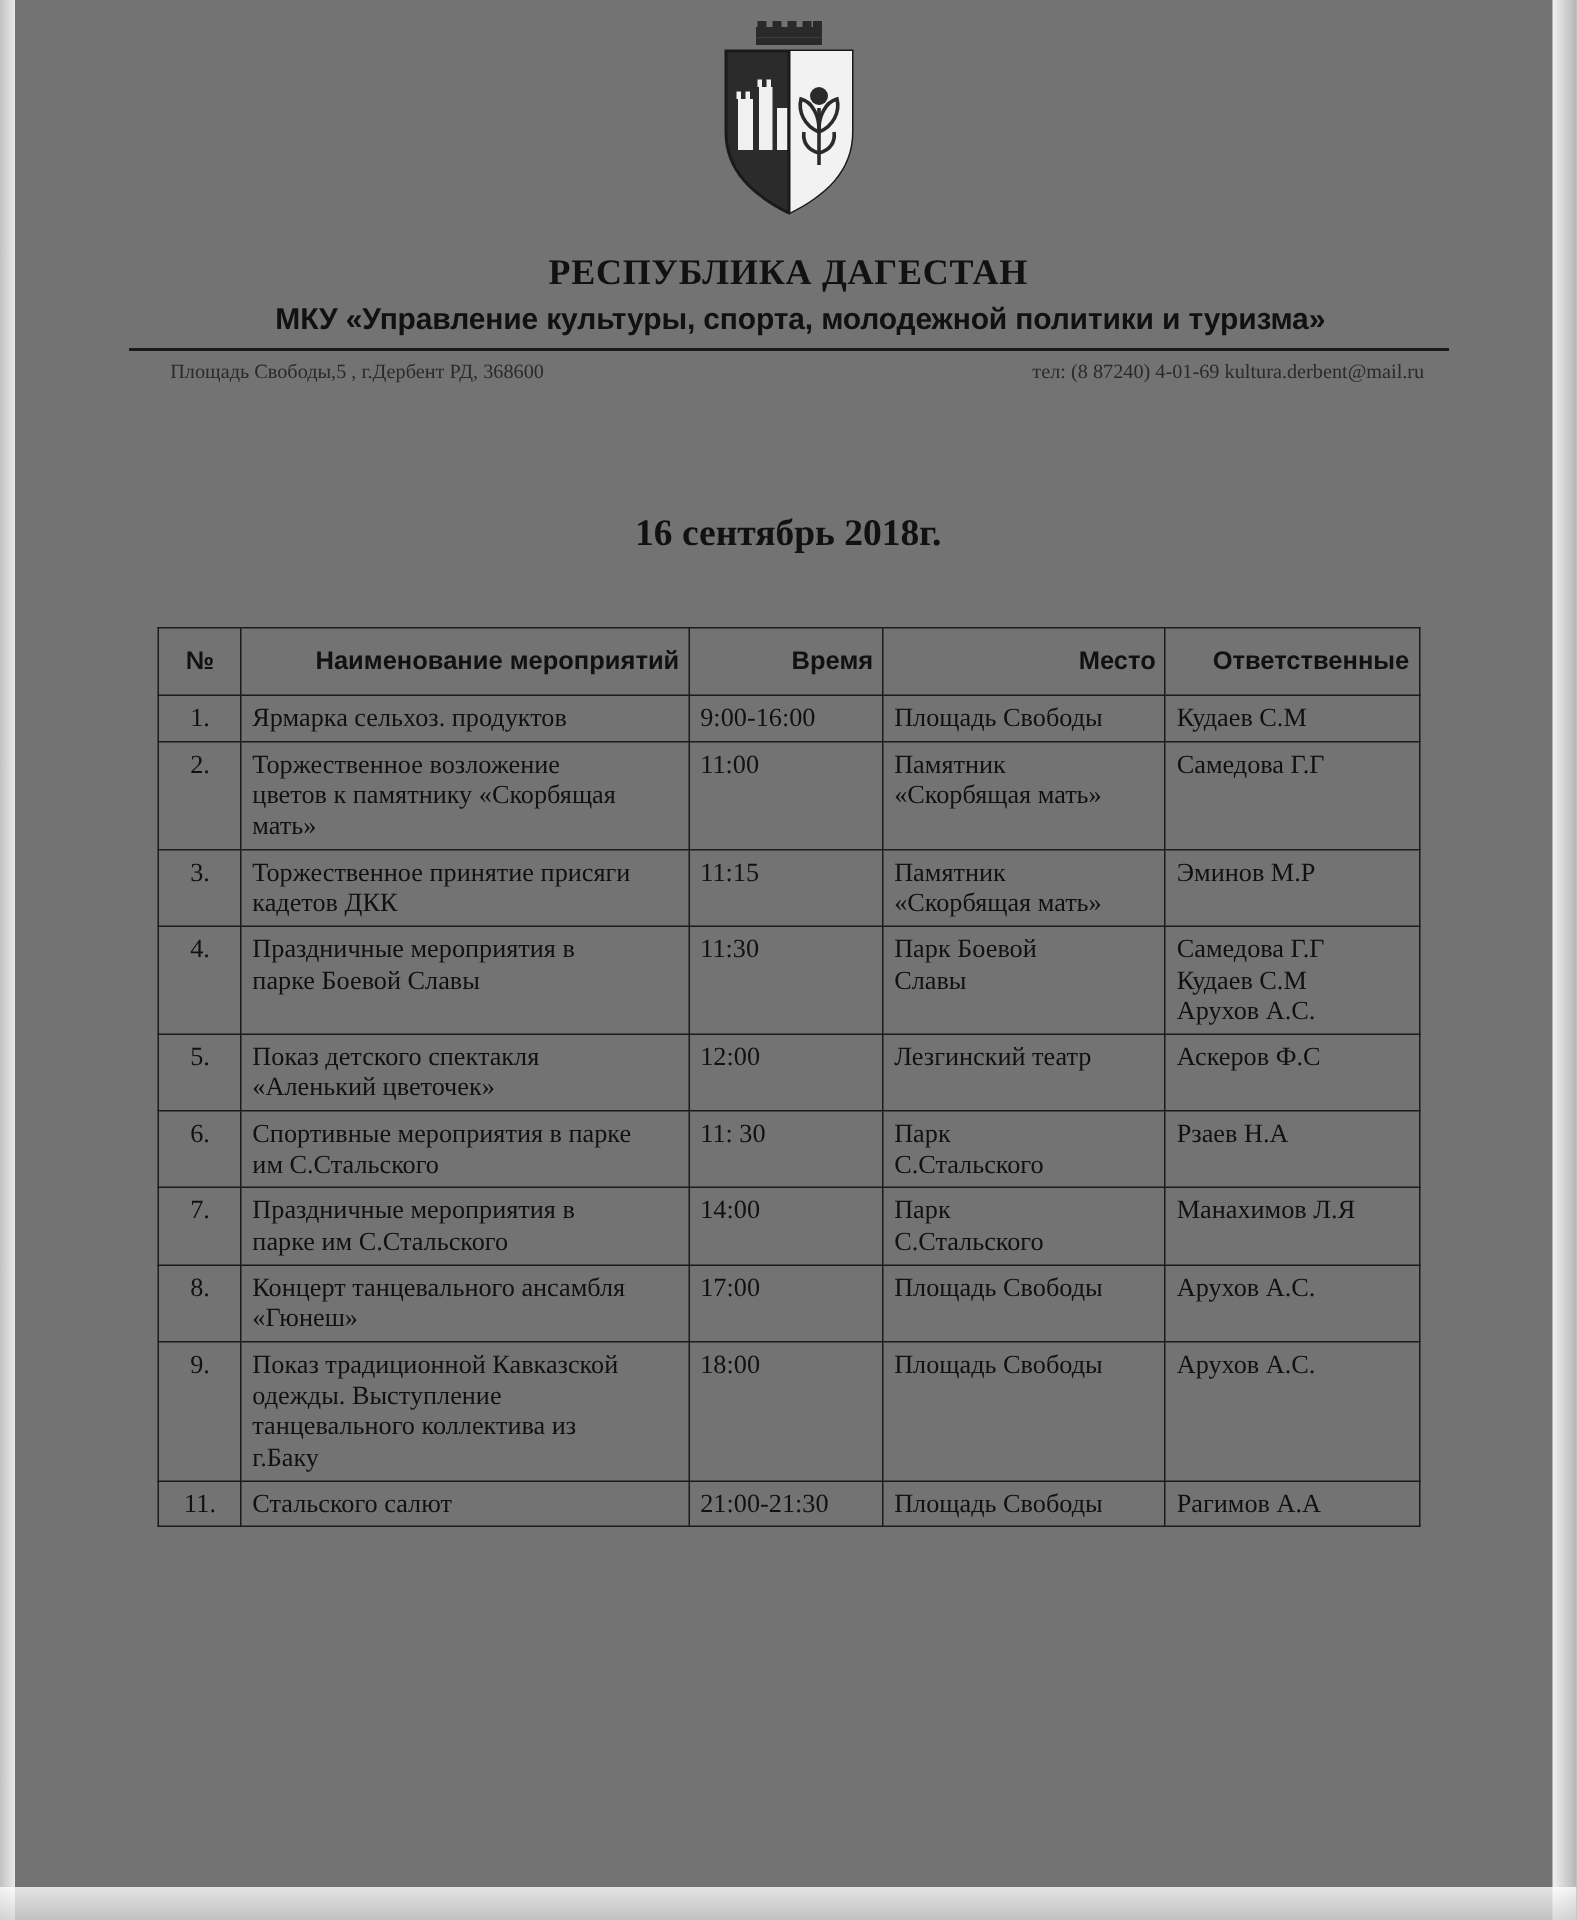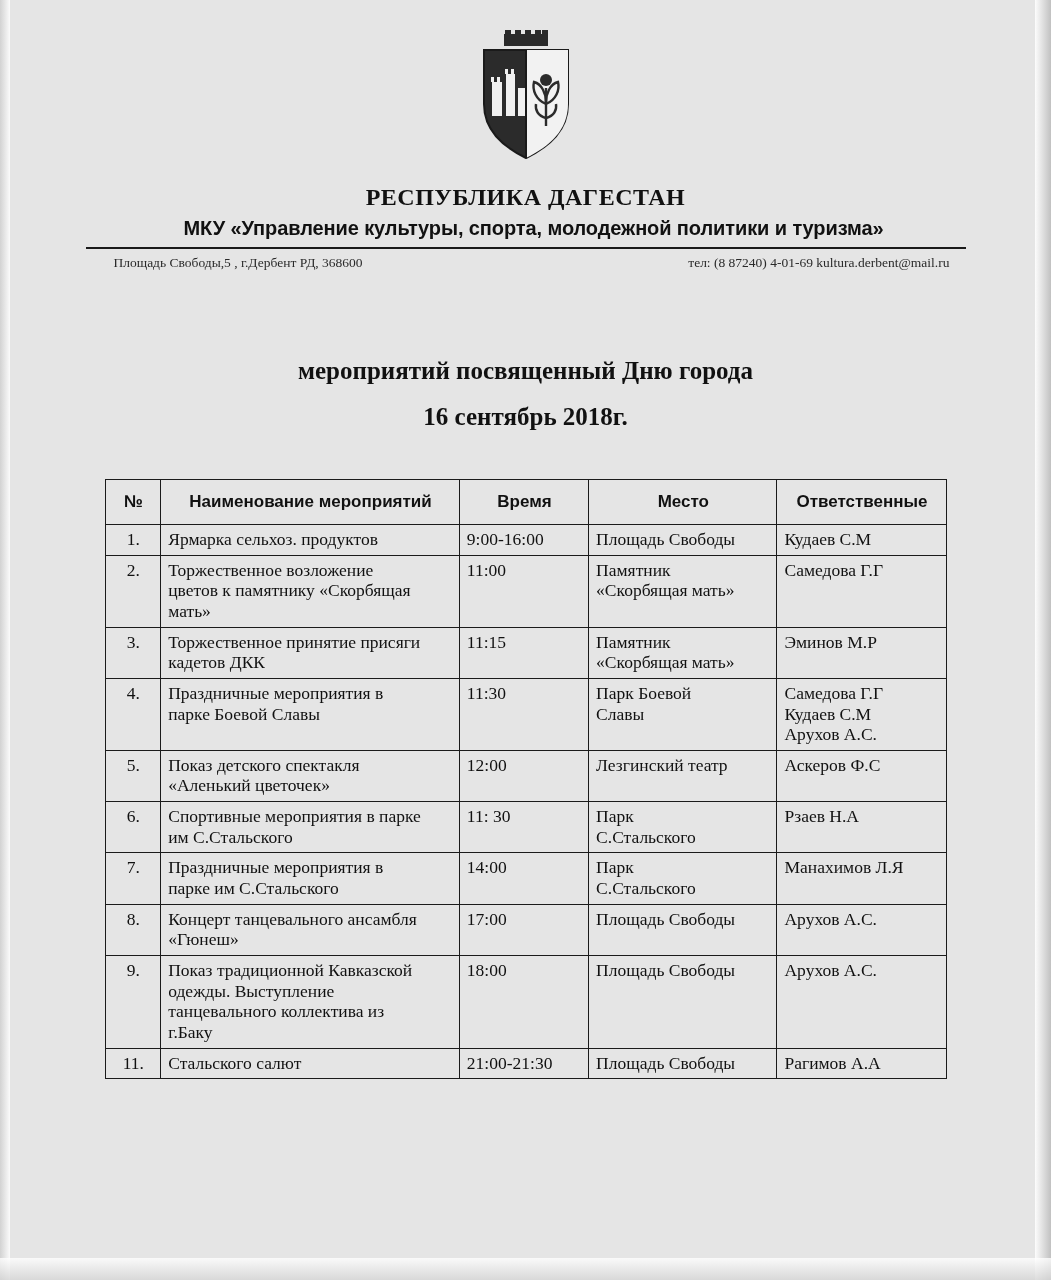--- a/index.html
+++ b/index.html
@@ -11,22 +11,22 @@
     width: 1051px;
     height: 1280px;
     font-family: "Liberation Serif", serif;
     color: #111;
     position: relative;
     overflow: hidden;
   }
   .page {
     position: absolute;
     inset: 0;
-    background: #e5e5e5;
-    padding: 16px;
+    background: #737373;
+    padding: 0;
   }
   
   .scan-edge-left {
     position: absolute;
     left: 0; top: 0; bottom: 0;
     width: 10px;
     background: linear-gradient(to right, #cfcfcf, #ffffff);
     opacity: .85;
   }
   .scan-edge-right {
@@ -123,21 +123,21 @@
   }
   table.plan th, table.plan td {
     border: 1.6px solid #1b1b1b;
     vertical-align: top;
     padding: 4px 6px 5px 7px;
   }
   table.plan thead th {
     font-family: "Liberation Sans", sans-serif;
     font-weight: bold;
     font-size: 17px;
-    text-align: center;
+    text-align: right;
     padding-top: 12px;
     padding-bottom: 12px;
   }
   table.plan thead th.c-num { text-align: center; }
   .c-num   { width: 46px;  text-align: center; }
   .c-name  { width: 318px; }
   .c-time  { width: 128px; }
   .c-place { width: 190px; }
   .c-resp  { width: 160px; }
   td.c-num { text-align: center; }
@@ -196,21 +196,20 @@
     <div class="republic">РЕСПУБЛИКА ДАГЕСТАН</div>
     <div class="mku-line">МКУ «Управление  культуры, спорта, молодежной политики и туризма»</div>
     <div class="rule"></div>
     <div class="contacts">
       <div class="addr">Площадь Свободы,5 , г.Дербент РД, 368600</div>
       <div class="tel">тел: (8 87240) 4-01-69 kultura.derbent@mail.ru</div>
     </div>
   </div>
 
   <div class="title-block">
-    <div class="title-2">мероприятий посвященный Дню города</div>
     <div class="title-3">16 сентябрь 2018г.</div>
   </div>
 
   <div class="table-wrap">
     <table class="plan">
       <thead>
         <tr>
           <th class="c-num">№</th>
           <th class="c-name">Наименование мероприятий</th>
           <th class="c-time">Время</th>

